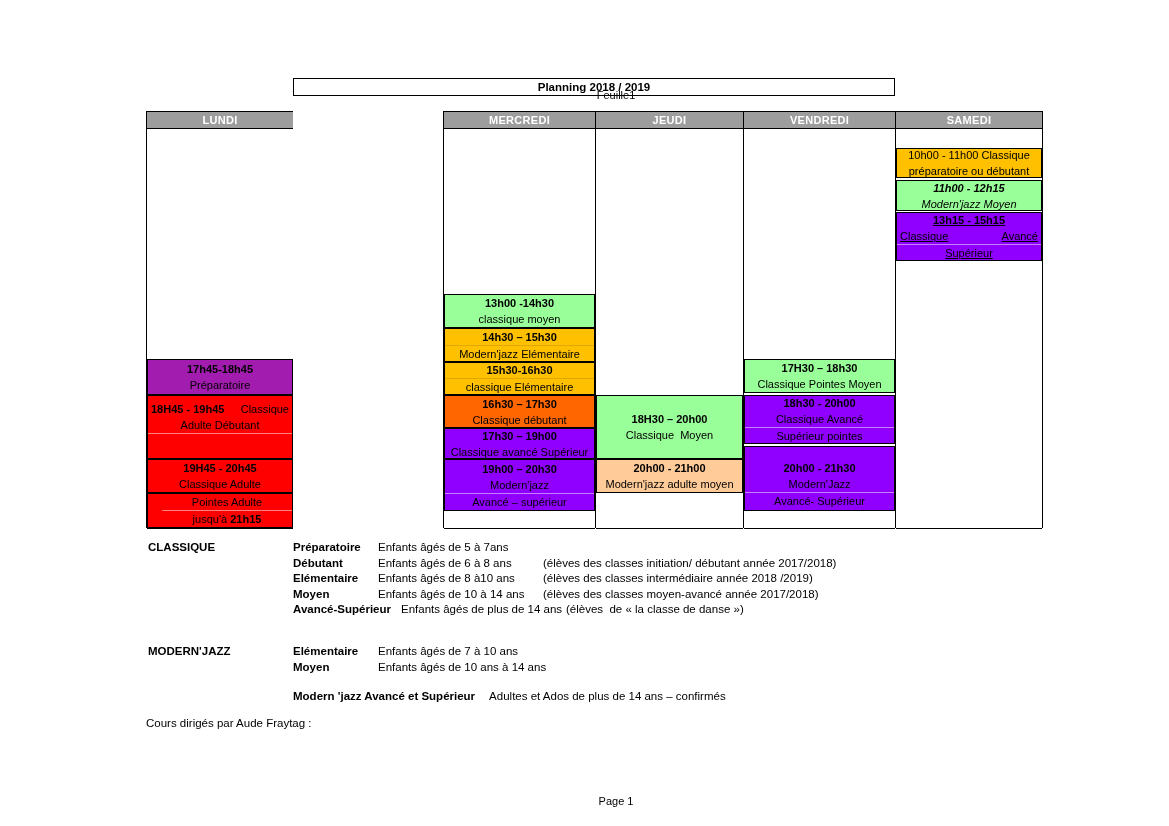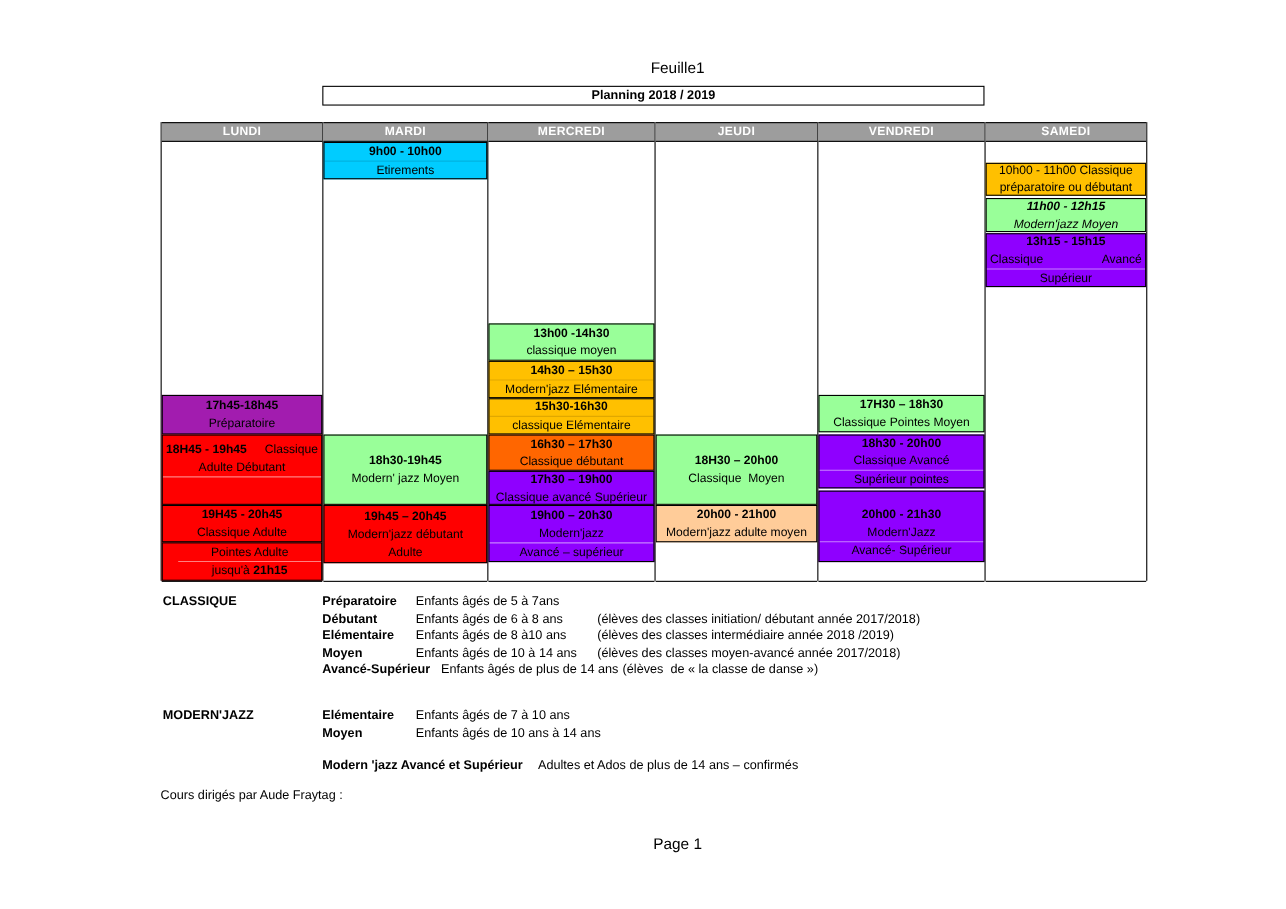--- a/index.html
+++ b/index.html
@@ -1,18 +1,18 @@
 <!DOCTYPE html>
 <html><head>
 <meta charset="utf-8">
 <style>
   html,body{margin:0;padding:0;background:#fff;}
   .sheet{position:relative;width:1169px;height:826px;background:#fff;overflow:hidden;
          font-family:"Liberation Sans",sans-serif;color:#000;}
-  .ctr{position:absolute;transform:translateX(-50%);font-size:14px;white-space:nowrap;}
+  .ctr{position:absolute;transform:translateX(-50%);font-size:11px;white-space:nowrap;margin-top:36px;}
   .titlebox{position:absolute;left:293px;top:78px;width:600px;height:16px;border:1px solid #000;
             display:flex;align-items:center;justify-content:center;font-weight:bold;font-size:11.5px;}
   .table{position:absolute;left:146px;top:111px;width:897px;height:417px;}
   .col{position:absolute;top:0;height:417px;border-left:1px solid #000;box-sizing:border-box;}
   .col.last{border-right:1px solid #000;}
   .dayhead{height:16px;background:#9d9d9d;border-top:1px solid #000;border-bottom:1px solid #000;
            color:#fff;font-weight:bold;font-size:11px;display:flex;align-items:center;justify-content:center;
            letter-spacing:.3px;}
   .colbody{position:absolute;top:18px;left:0;right:0;height:399px;border-bottom:1px solid #000;}
   .blk{position:absolute;left:0;right:0;border:1px solid #000;box-sizing:border-box;
@@ -72,38 +72,20 @@
         </div>
         <div class="blk c-red" style="top:364px;height:35px;padding-left:14px;">
           <div class="ln">Pointes Adulte</div>
           <div class="ln sepw">
             <span>jusqu'à </span><span class="b">21h15</span>
           </div>
         </div>
       </div>
     </div>
 
-    <div class="col" style="left:147px;width:150px;">
-      <div class="dayhead">MARDI</div>
-      <div class="colbody">
-        <div class="blk c-cyan" style="top:0;height:34px;">
-          <div class="ln b">9h00 - 10h00</div>
-          <div class="ln sepd">Etirements</div>
-        </div>
-        <div class="blk c-green" style="top:266px;height:64px;">
-          <div class="ln b">18h30-19h45</div>
-          <div class="ln">Modern' jazz Moyen</div>
-        </div>
-        <div class="blk c-red" style="top:330px;height:53px;">
-          <div class="ln b">19h45 – 20h45</div>
-          <div class="ln">Modern'jazz débutant</div>
-          <div class="ln">Adulte</div>
-        </div>
-      </div>
-    </div>
 
     <div class="col" style="left:297px;width:152px;">
       <div class="dayhead">MERCREDI</div>
       <div class="colbody">
         <div class="blk c-green" style="top:165px;height:34px;">
           <div class="ln b">13h00 -14h30</div>
           <div class="ln">classique moyen</div>
         </div>
         <div class="blk c-gold" style="top:199px;height:34px;">
           <div class="ln b">14h30 – 15h30</div>
@@ -167,21 +149,21 @@
       <div class="dayhead">SAMEDI</div>
       <div class="colbody">
         <div class="blk c-gold" style="top:19px;height:30px;">
           <div class="ln">10h00 - 11h00 Classique</div>
           <div class="ln">préparatoire ou débutant</div>
         </div>
         <div class="blk c-green" style="top:51px;height:31px;font-style:italic;">
           <div class="ln b">11h00 - 12h15</div>
           <div class="ln">Modern'jazz Moyen</div>
         </div>
-        <div class="blk c-purple" style="top:83px;height:49px;">
+        <div class="blk c-purple" style="top:83px;height:49px;text-decoration:underline;">
           <div class="ln b">13h15 - 15h15</div>
           <div class="ln spread">
             <span>Classique</span>
             <span>Avancé</span>
           </div>
           <div class="ln sepw">Supérieur</div>
         </div>
       </div>
     </div>
 

